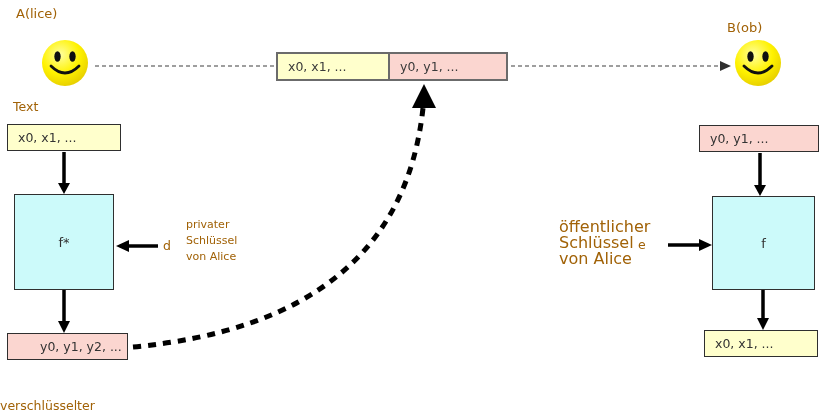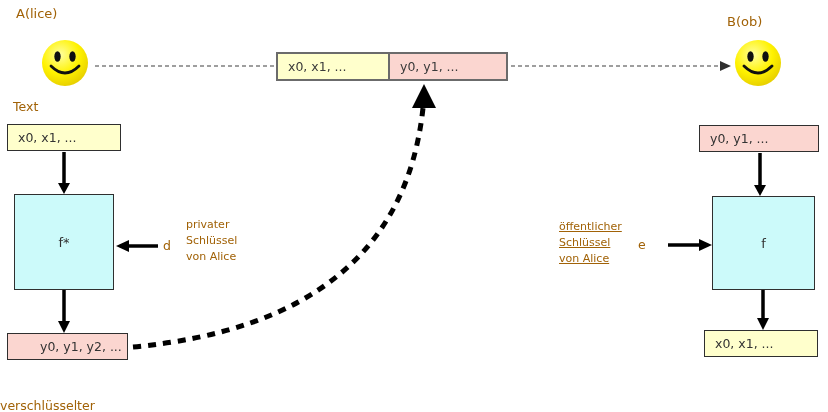--- a/index.html
+++ b/index.html
@@ -92,41 +92,41 @@
   <div class="box box-pink" style="left:7px;top:333px;width:121px;height:27px;padding-left:32px;">y0, y1, y2, ...</div>
 
   <div class="lbl" style="left:0px;top:365px;width:136px;font-size:12.5px;margin-top:33px;">verschlüsselter
 Text</div>
 
   <div class="channel">
     <div class="cbox yellow">x0, x1, ...</div>
     <div class="cbox pink">y0, y1, ...</div>
   </div>
 
-  <div class="lbl" style="left:727px;top:14px;width:100px;">B(ob)</div>
+  <div class="lbl" style="left:727px;top:20px;width:100px;">B(ob)</div>
 
   <svg class="smiley" style="left:734px;top:39px;" viewBox="0 0 48 48">
     <defs>
       <radialGradient id="sg2" cx="40%" cy="32%" r="75%">
         <stop offset="0%" stop-color="#FFFF9E"></stop>
         <stop offset="55%" stop-color="#FFF200"></stop>
         <stop offset="100%" stop-color="#E3C900"></stop>
       </radialGradient>
     </defs>
     <circle cx="24" cy="24" r="23" fill="url(#sg2)"></circle>
     <ellipse cx="16.5" cy="17.5" rx="3.2" ry="5.2" fill="#101010"></ellipse>
     <ellipse cx="31.5" cy="17.5" rx="3.2" ry="5.2" fill="#101010"></ellipse>
     <path d="M 10,27 Q 24,41 38,27" fill="none" stroke="#101010" stroke-width="2.8" stroke-linecap="round"></path>
   </svg>
 
   <div class="box box-pink" style="left:699px;top:125px;width:120px;height:27px;">y0, y1, ...</div>
 
   <div class="box box-cyan" style="left:712px;top:196px;width:103px;height:94px;">f</div>
 
-  <div class="lbl" style="left:559px;top:219px;width:80px;font-size:11px;text-decoration:underline;">öffentlicher
+  <div class="lbl" style="left:559px;top:219px;width:80px;font-size:16px;">öffentlicher
 Schlüssel
 von Alice</div>
 
   <div class="lbl" style="left:638px;top:237px;width:18px;font-size:12.5px;">e</div>
 
   <div class="box box-yellow" style="left:704px;top:330px;width:114px;height:27px;">x0, x1, ...</div>
 
 </div>
 
 </body></html>

